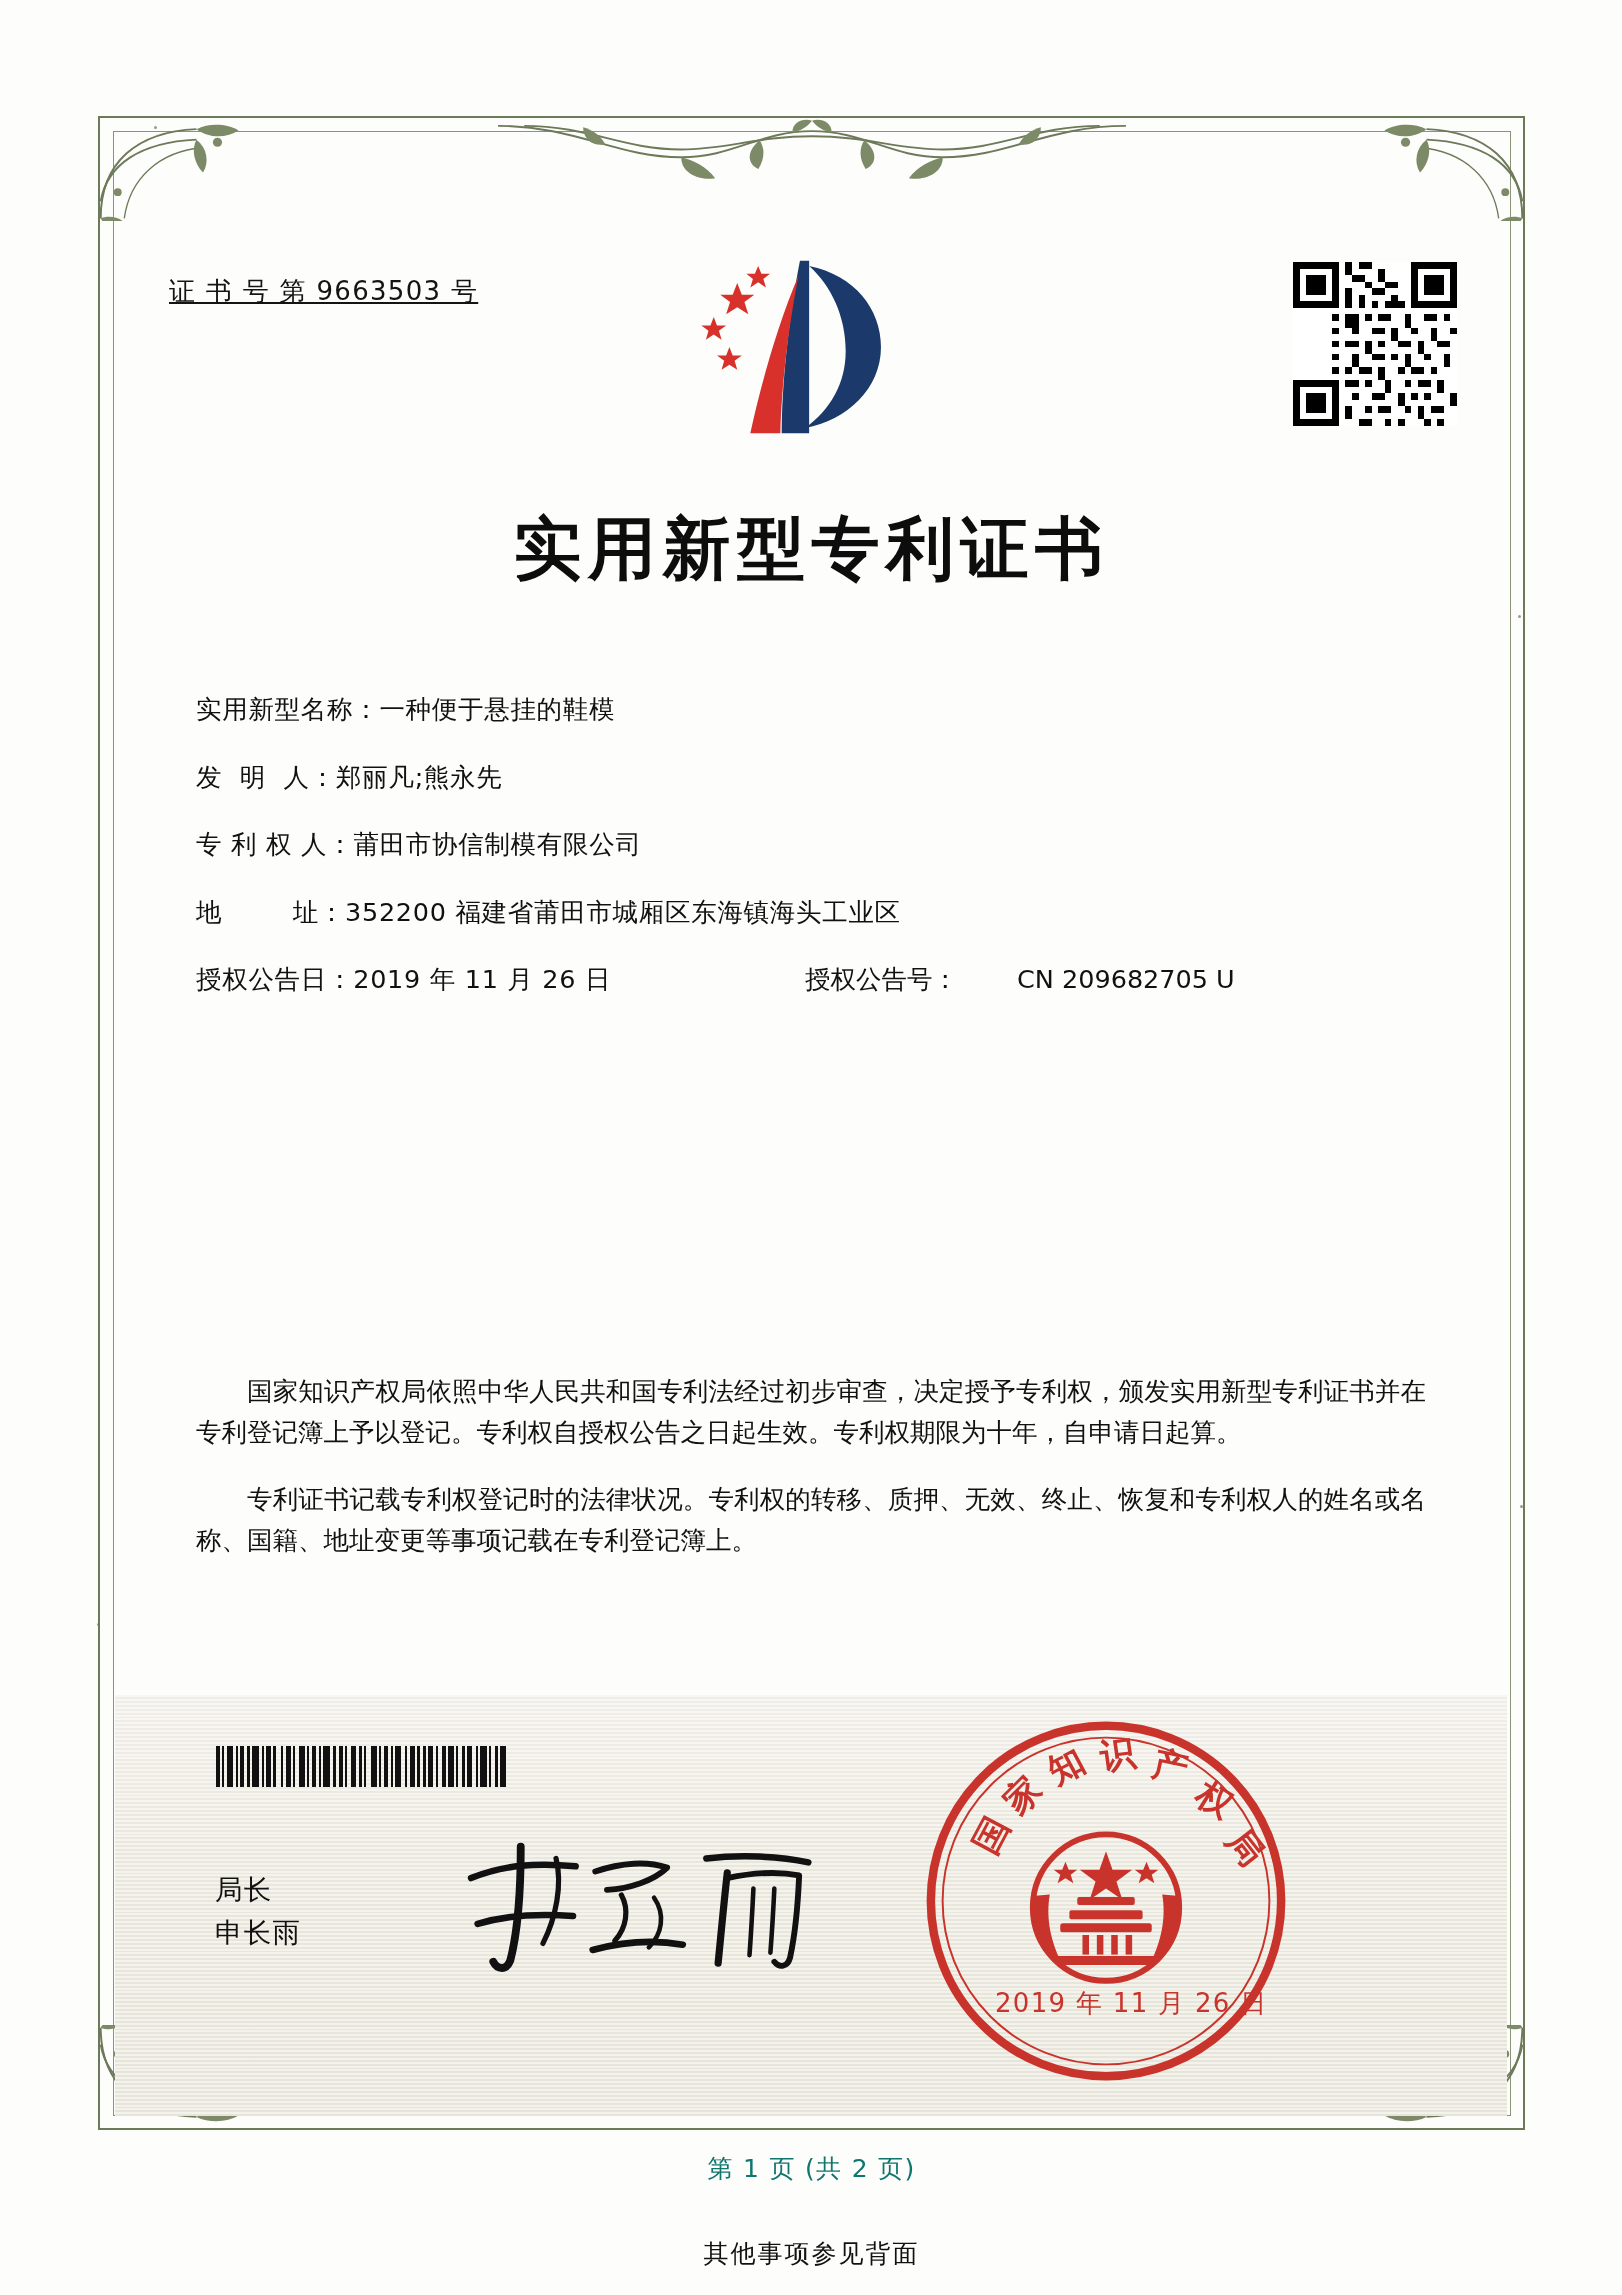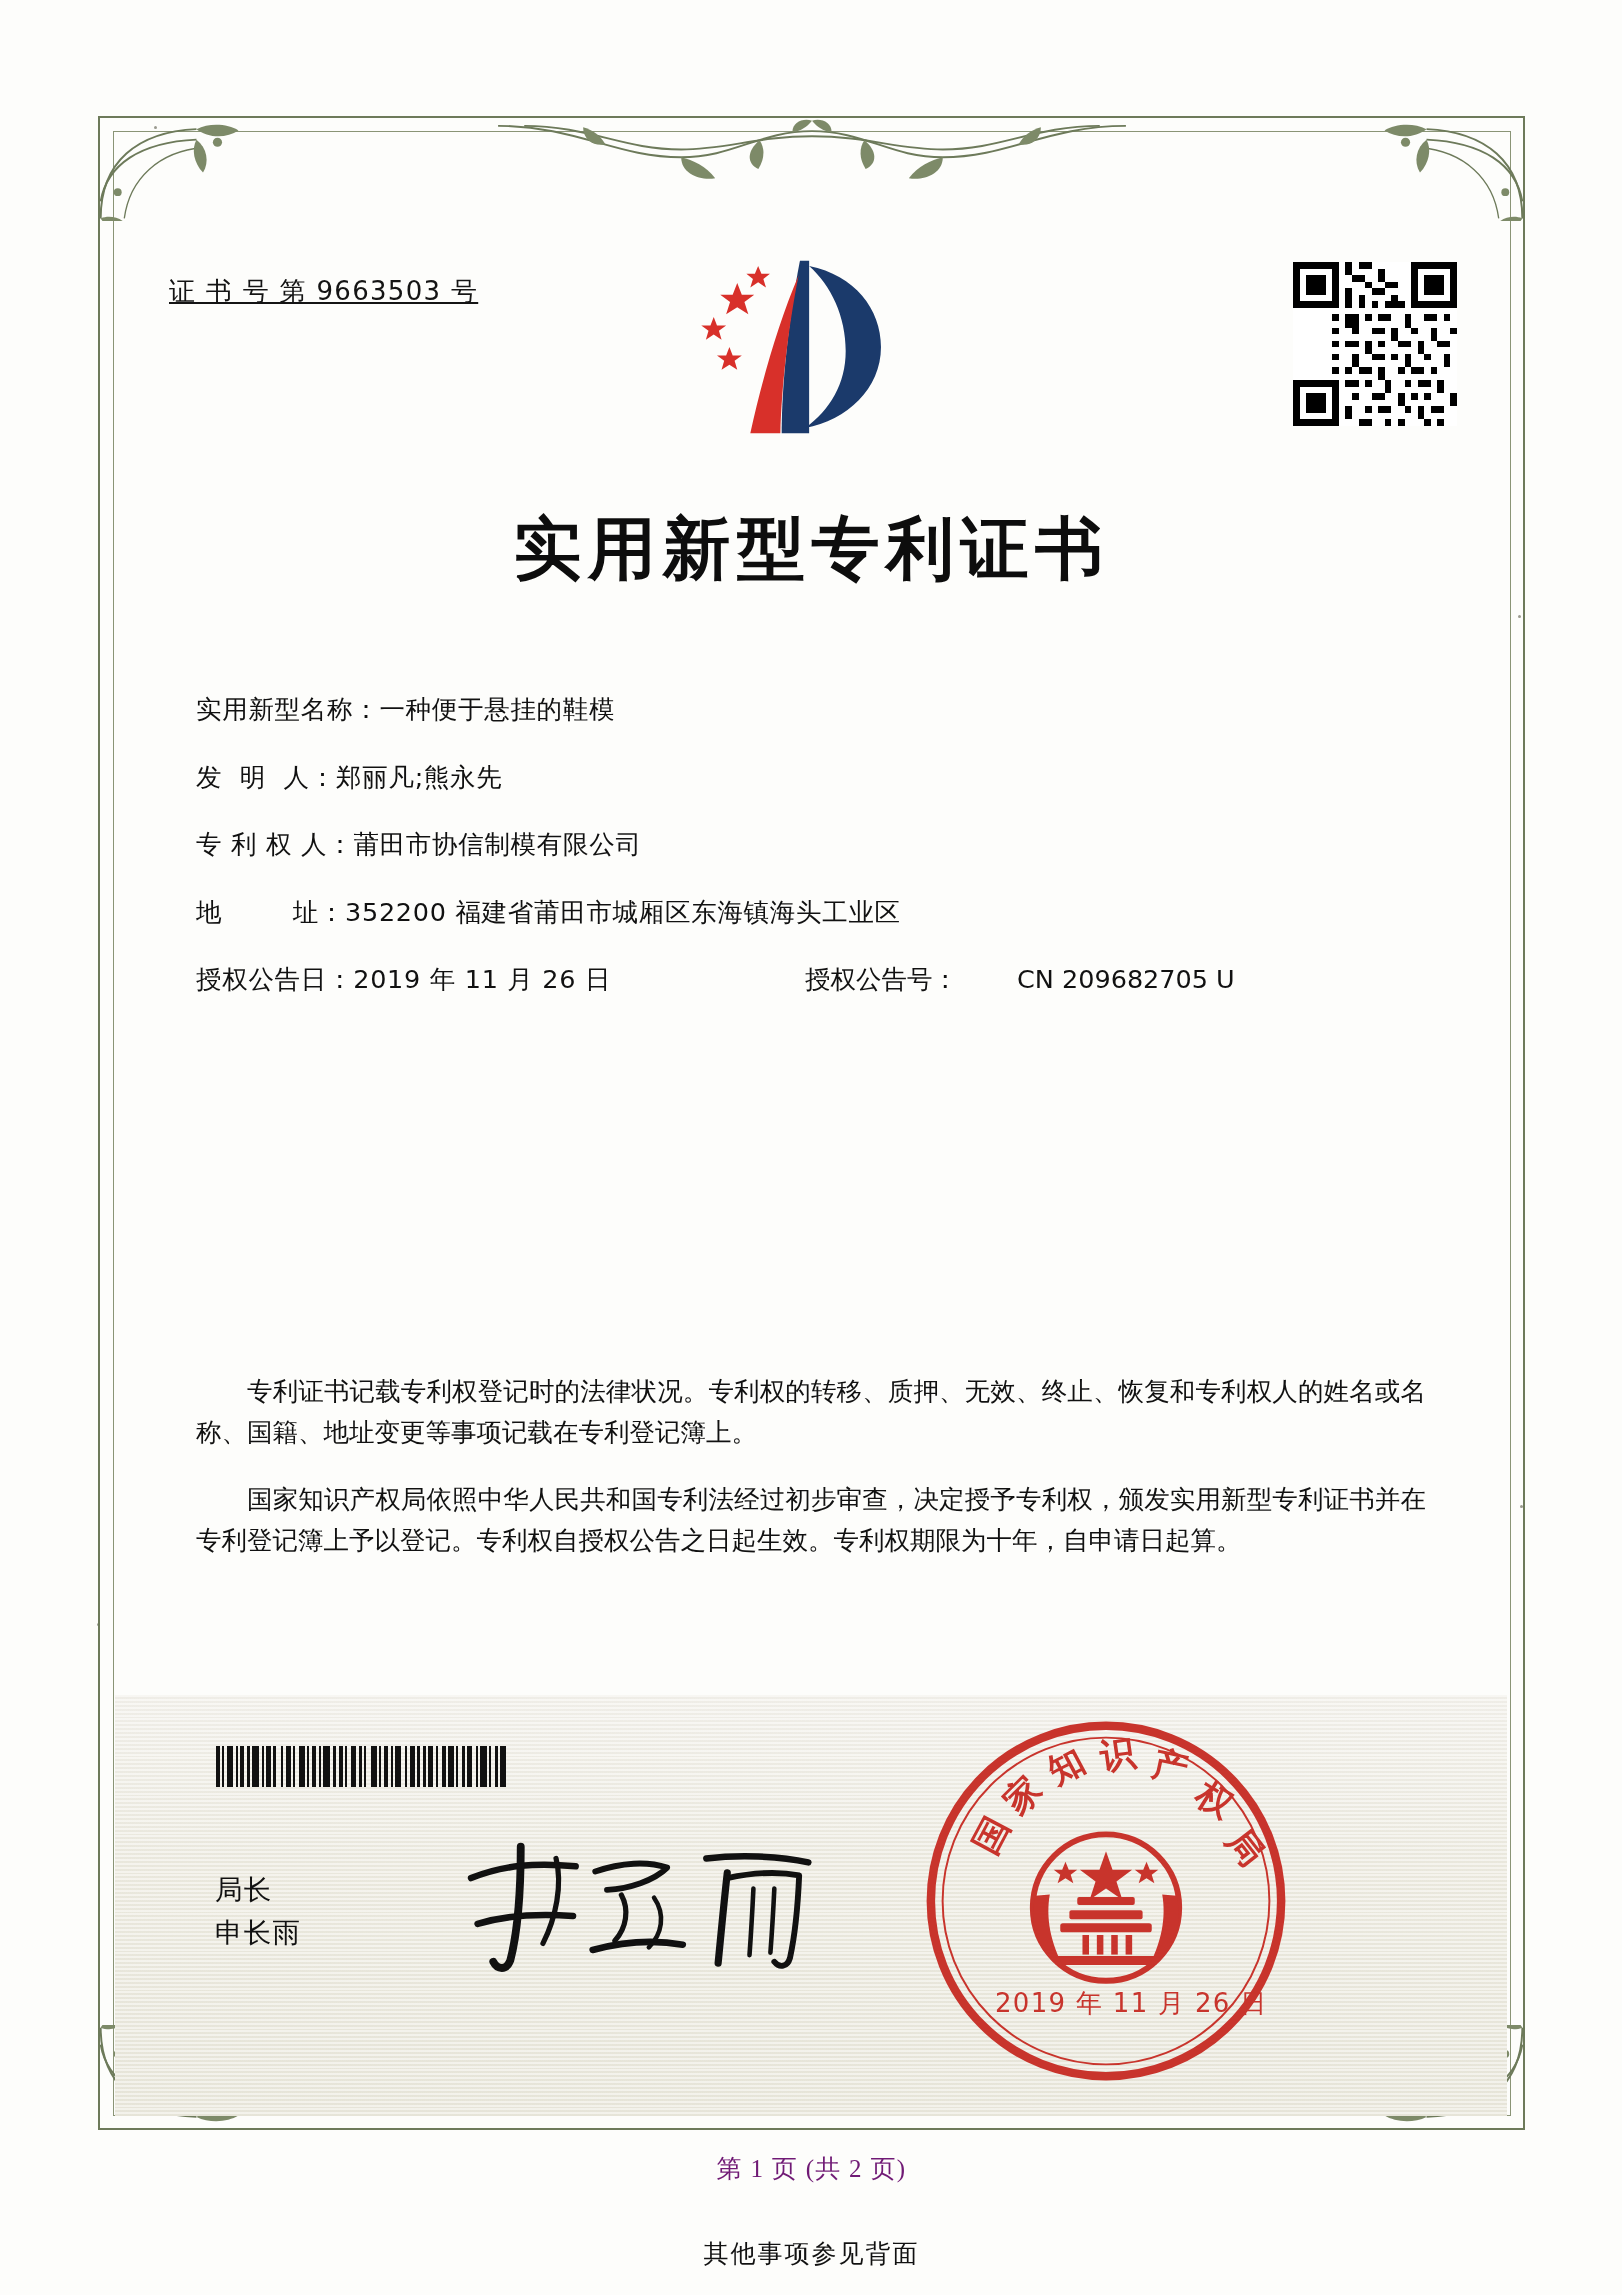--- a/index.html
+++ b/index.html
@@ -176,23 +176,22 @@
     color:#c8342c;
     letter-spacing:1.3px;
   }
 
   
   .page-num{
     position:absolute;
     left:0;right:0;top:2152px;
     text-align:center;
     font-size:25px;
-    color:#701a75;
+    color:#0f766e;
     letter-spacing:1.3px;
-    font-family:Liberation Serif, serif;
   }
   .back-note{
     position:absolute;
     left:0;right:0;top:2237px;
     text-align:center;
     font-size:25px;
     color:#111;
     letter-spacing:2px;
   }
   .speck{
@@ -437,22 +436,22 @@
     </div>
     <div class="field two-col">
       <span class="f-label">授权公告日：</span>
         <span class="f-value">2019 年 11 月 26 日</span>
       <span class="second-label">授权公告号：</span>
       <span class="second-value">CN 209682705 U</span>
     </div>
   </div>
 
   <div class="paras">
+    <p class="para">国家知识产权局依照中华人民共和国专利法经过初步审查，决定授予专利权，颁发实用新型专利证书并在专利登记簿上予以登记。专利权自授权公告之日起生效。专利权期限为十年，自申请日起算。</p>
     <p class="para">专利证书记载专利权登记时的法律状况。专利权的转移、质押、无效、终止、恢复和专利权人的姓名或名称、国籍、地址变更等事项记载在专利登记簿上。</p>
-    <p class="para">国家知识产权局依照中华人民共和国专利法经过初步审查，决定授予专利权，颁发实用新型专利证书并在专利登记簿上予以登记。专利权自授权公告之日起生效。专利权期限为十年，自申请日起算。</p>
   </div>
 
   <div class="band"></div>
 
   <div class="barcode">
     <i style="width:3.9px"></i>
       <i style="width:2px;background:transparent"></i>
     <i style="width:2px"></i>
       <i style="width:3.3px;background:transparent"></i>
     <i style="width:5.9px"></i>

